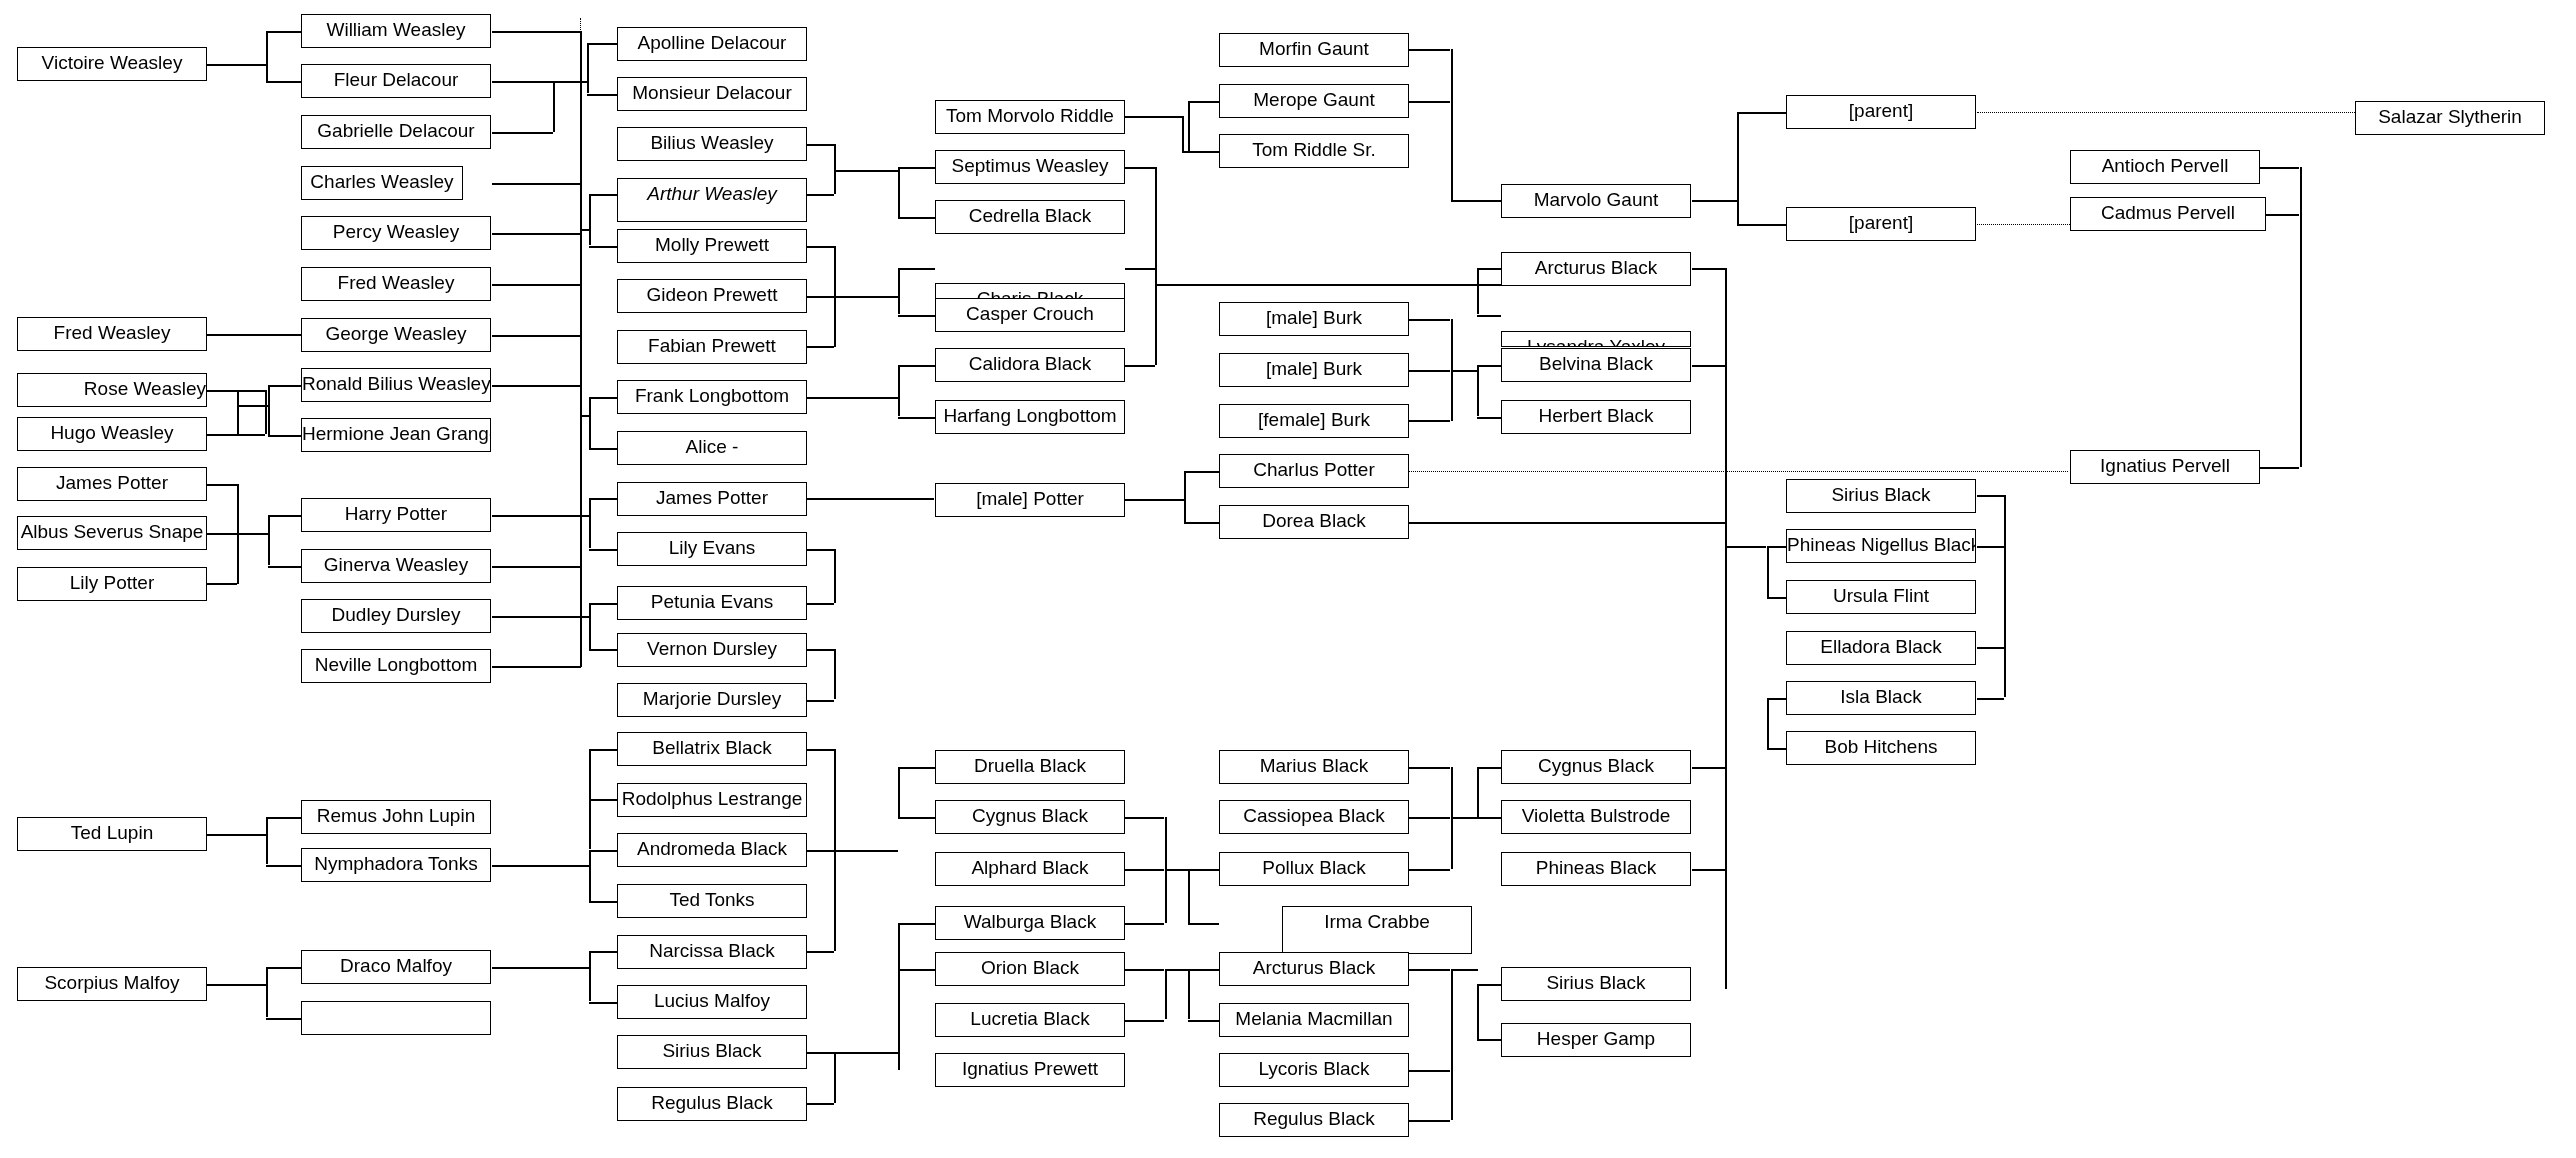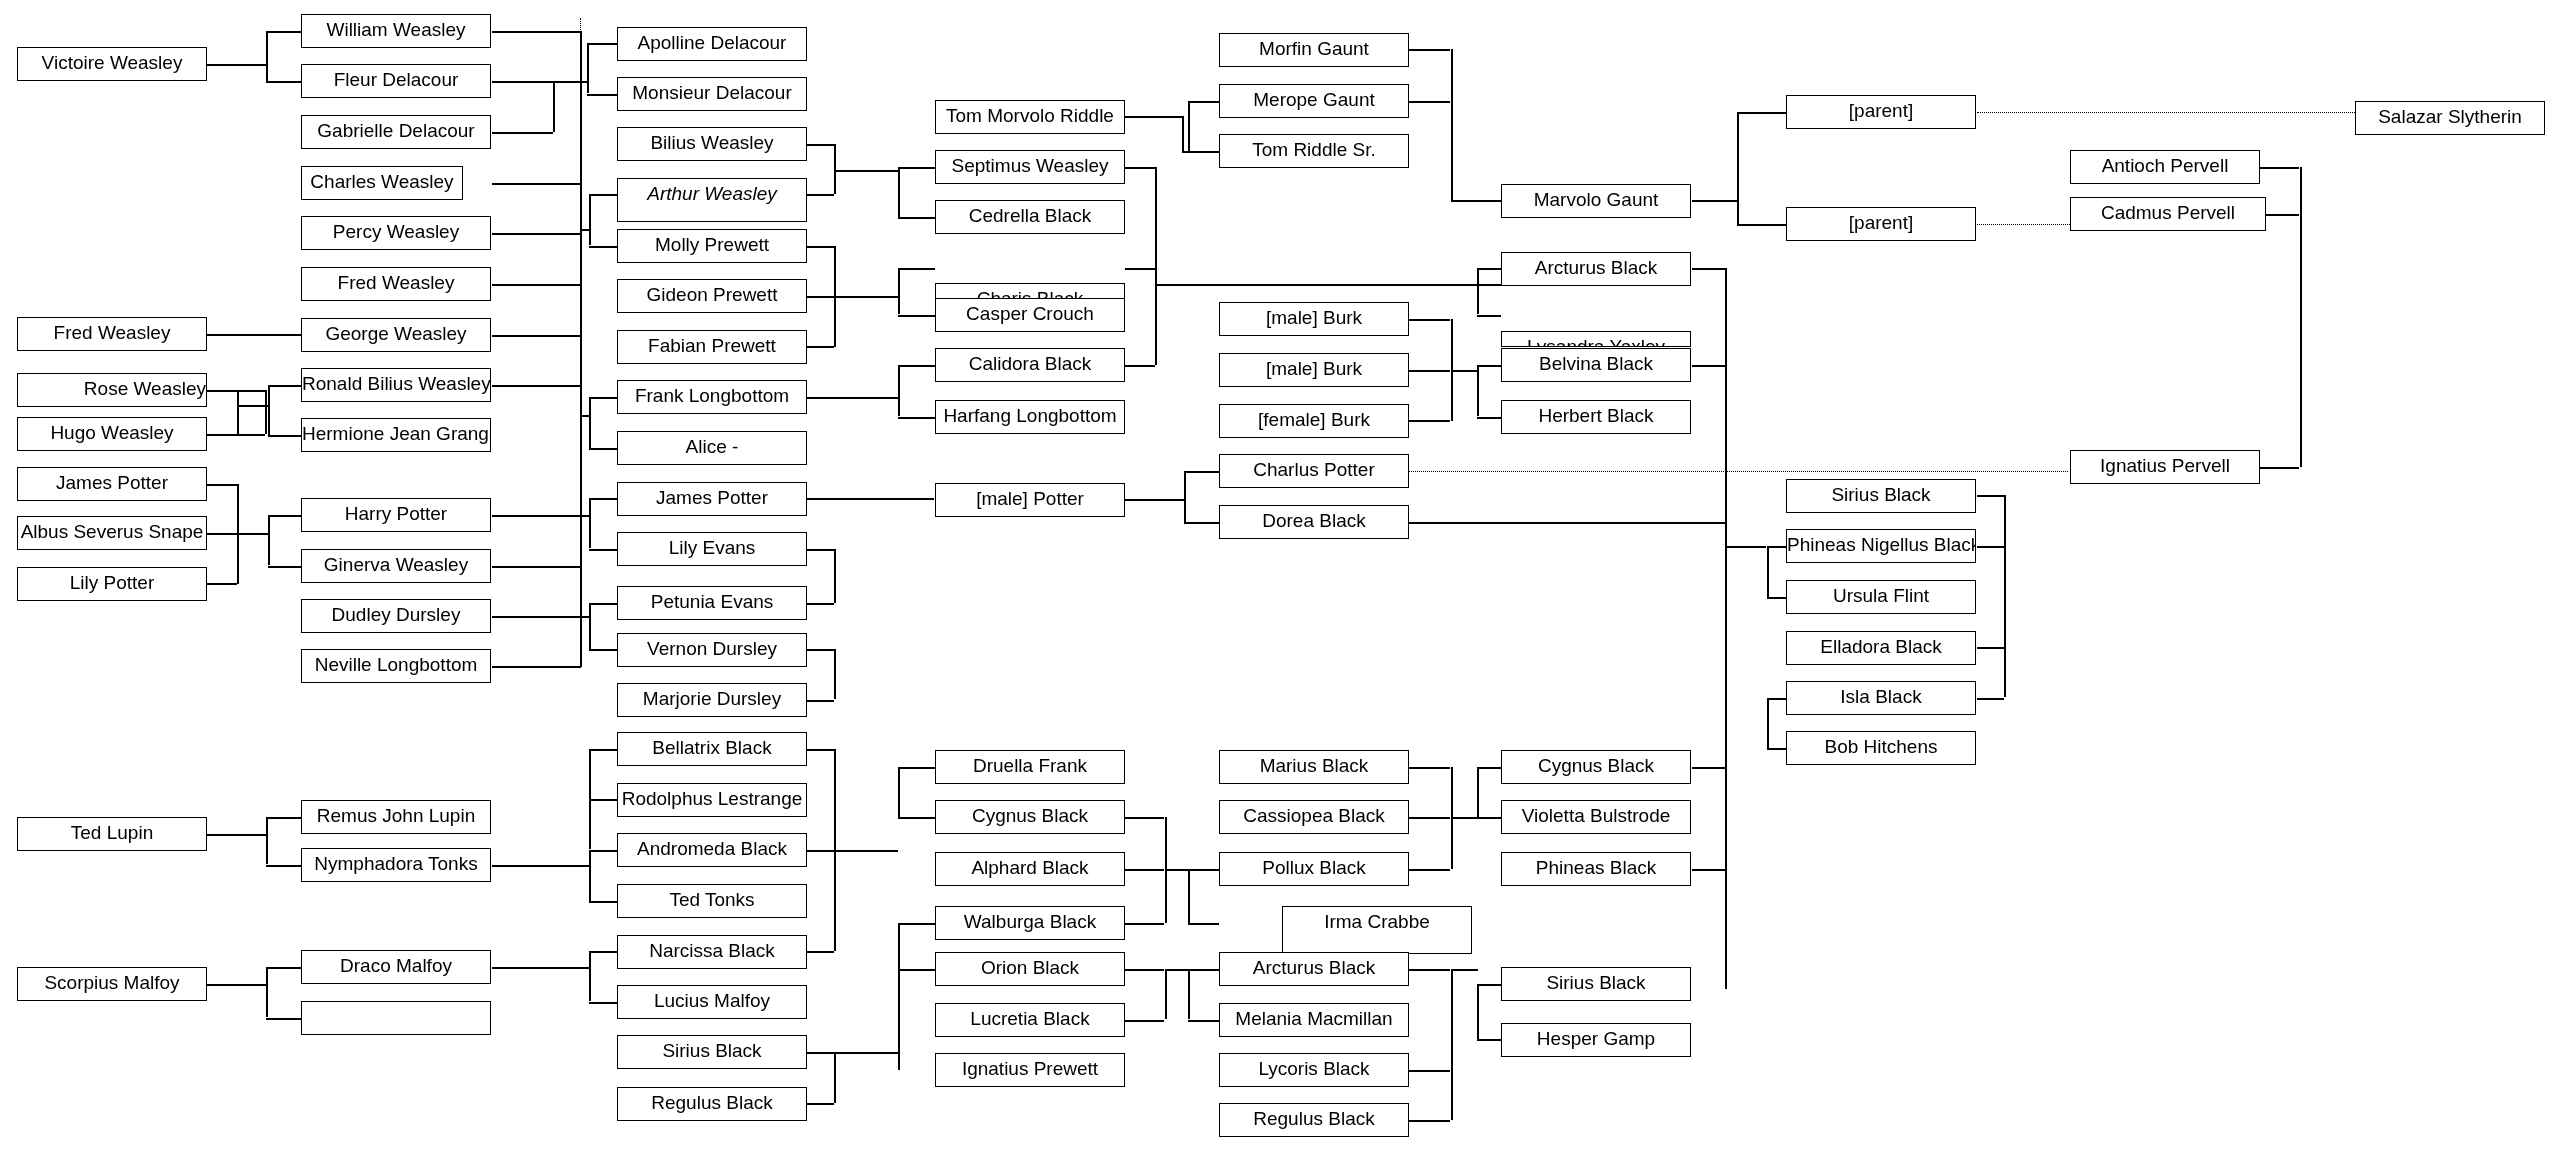--- a/index.html
+++ b/index.html
@@ -78,21 +78,21 @@
     <div class="node" style="left: 617px; top: 1035px; width: 190px; height: 34px;">Sirius Black</div>
     <div class="node" style="left: 617px; top: 1087px; width: 190px; height: 34px;">Regulus Black</div>
     <div class="node" style="left: 935px; top: 100px; width: 190px; height: 34px;">Tom Morvolo Riddle</div>
     <div class="node" style="left: 935px; top: 150px; width: 190px; height: 34px;">Septimus Weasley</div>
     <div class="node" style="left: 935px; top: 200px; width: 190px; height: 34px;">Cedrella Black</div>
     <div class="node" style="left: 935px; top: 252px; width: 190px; height: 34px; margin-top: 31px;">Charis Black</div>
     <div class="node" style="left: 935px; top: 298px; width: 190px; height: 34px;">Casper Crouch</div>
     <div class="node" style="left: 935px; top: 348px; width: 190px; height: 34px;">Calidora Black</div>
     <div class="node" style="left: 935px; top: 400px; width: 190px; height: 34px;">Harfang Longbottom</div>
     <div class="node" style="left: 935px; top: 483px; width: 190px; height: 34px;">[male] Potter</div>
-    <div class="node" style="left: 935px; top: 750px; width: 190px; height: 34px;">Druella Frank</div>
+    <div class="node" style="left: 935px; top: 750px; width: 190px; height: 34px;">Druella Black</div>
     <div class="node" style="left: 935px; top: 800px; width: 190px; height: 34px;">Cygnus Black</div>
     <div class="node" style="left: 935px; top: 852px; width: 190px; height: 34px;">Alphard Black</div>
     <div class="node" style="left: 935px; top: 906px; width: 190px; height: 34px;">Walburga Black</div>
     <div class="node" style="left: 935px; top: 952px; width: 190px; height: 34px;">Orion Black</div>
     <div class="node" style="left: 935px; top: 1003px; width: 190px; height: 34px;">Lucretia Black</div>
     <div class="node" style="left: 935px; top: 1053px; width: 190px; height: 34px;">Ignatius Prewett</div>
     <div class="node" style="left: 1219px; top: 33px; width: 190px; height: 34px;">Morfin Gaunt</div>
     <div class="node" style="left: 1219px; top: 84px; width: 190px; height: 34px;">Merope Gaunt</div>
     <div class="node" style="left: 1219px; top: 134px; width: 190px; height: 34px;">Tom Riddle Sr.</div>
     <div class="node" style="left: 1219px; top: 302px; width: 190px; height: 34px;">[male] Burk</div>

